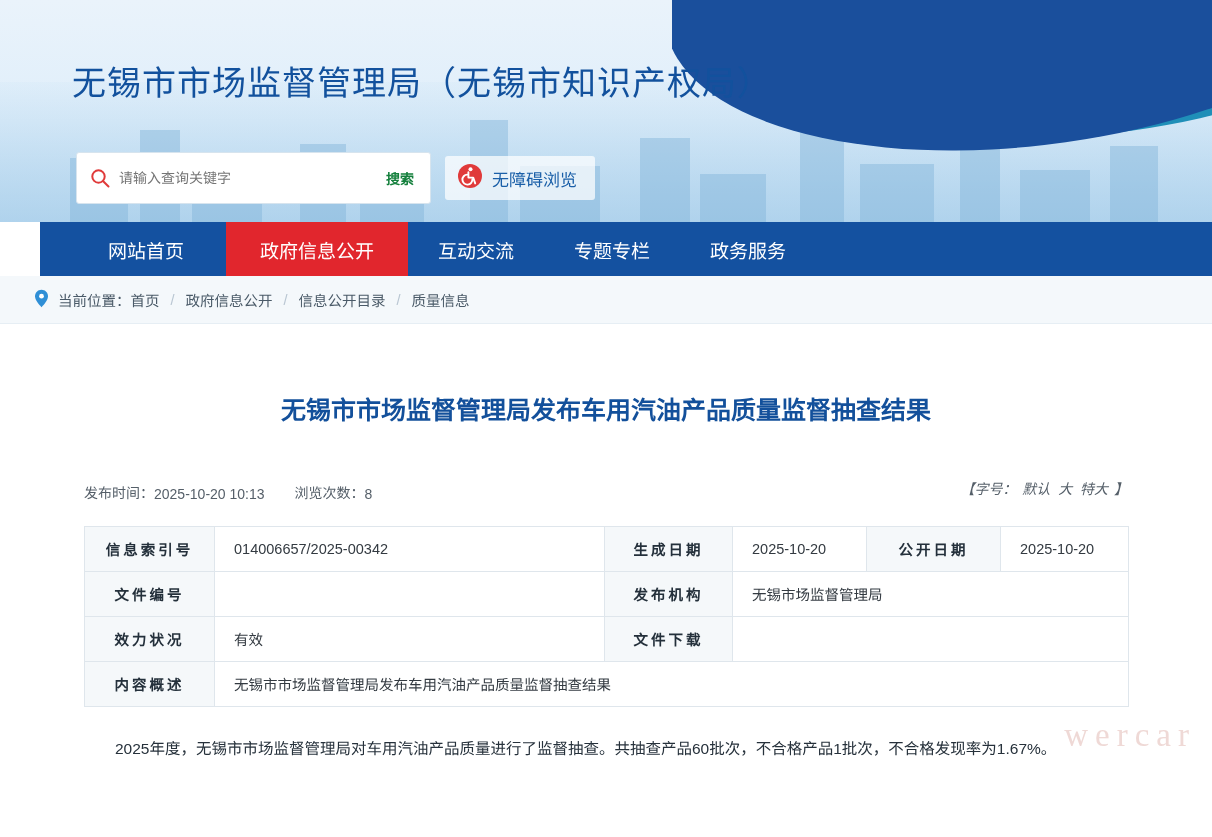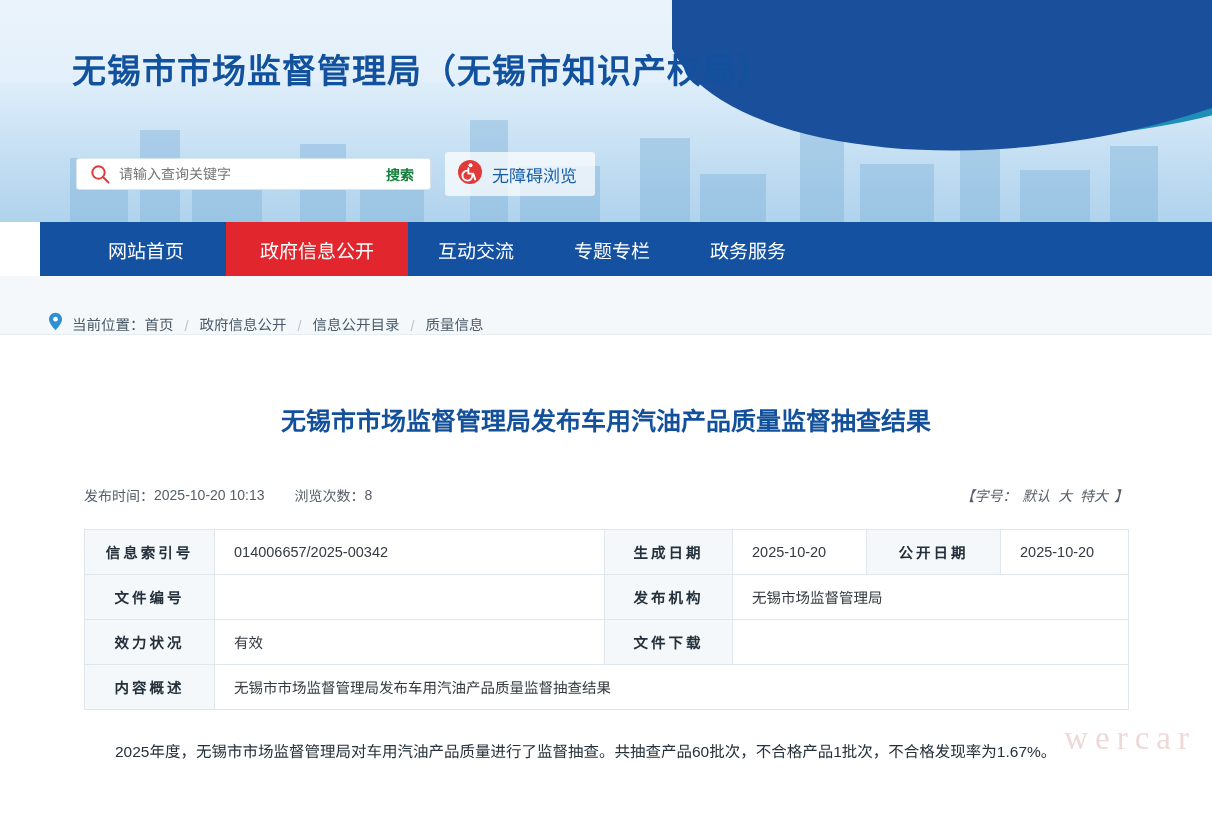--- a/index.html
+++ b/index.html
@@ -54,40 +54,40 @@
     transform: rotate(-8deg);
   }
   .sw3 {
     width: 640px; height: 258px;
     right: -290px; top: -140px;
     background: #35b9a6;
     transform: rotate(-8deg);
   }
   .banner-title {
     position: absolute;
-    left: 72px; top: 44px;
+    left: 72px; top: 56px;
     font-size: 34px;
-    font-weight: bold;
+    font-weight: normal;
     color: #12519d;
     letter-spacing: 1px;
     white-space: nowrap;
   }
 
   
   .search-row {
     position: absolute;
     left: 76px; top: 152px;
     display: flex;
     align-items: center;
   }
   .search-box {
     display: flex;
     align-items: center;
     width: 355px;
-    height: 32px;
+    height: 52px;
     background: #ffffff;
     border: 1px solid #d7e4ee;
     border-radius: 3px;
   }
   .search-icon {
     width: 34px;
     display: flex;
     justify-content: center;
     align-items: center;
     margin-left: 6px;
@@ -145,23 +145,23 @@
     font-size: 19px;
     cursor: pointer;
     white-space: nowrap;
   }
   .nav-item.first { padding-left: 68px; padding-right: 42px; }
   .nav-item.active { background: #e1262d; padding: 0 34px; }
 
   
   .breadcrumb {
     display: flex;
-    align-items: flex-end;
-    height: 59px;
-    padding-left: 48px;
+    align-items: center;
+    height: 48px;
+    padding-left: 34px;
     background: #f4f8fb;
     font-size: 14.5px;
     color: #4a5a68;
     border-bottom: 1px solid #e6eef4;
   }
   .pin-icon { margin-right: 9px; display: block; }
   .crumb-sep { margin: 0 11px; color: #b9c6d2; }
   .crumb-link { color: #4a5a68; cursor: pointer; }
 
   
@@ -178,21 +178,21 @@
     padding: 68px 100px 0;
     line-height: 1.5;
   }
   .meta-row {
     display: flex;
     align-items: center;
     margin: 44px 84px 0;
     font-size: 14px;
     color: #555f69;
   }
-  .meta-left { display: flex; align-items: center; }
+  .meta-left { display: flex; align-items: flex-end; margin-top: 8px; }
   .meta-views { margin-left: 30px; }
   .meta-right {
     margin-left: auto;
     font-size: 14px;
     color: #555f69;
     white-space: nowrap;
     font-style: italic;
   }
   .fs-opt { cursor: pointer; margin: 0 2px; }
 

